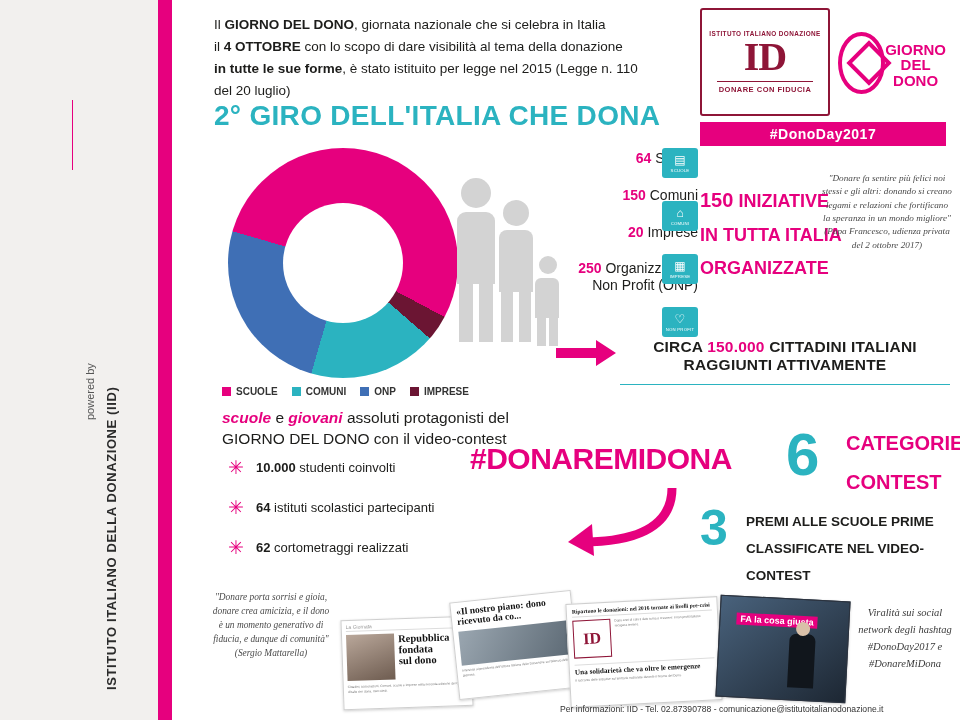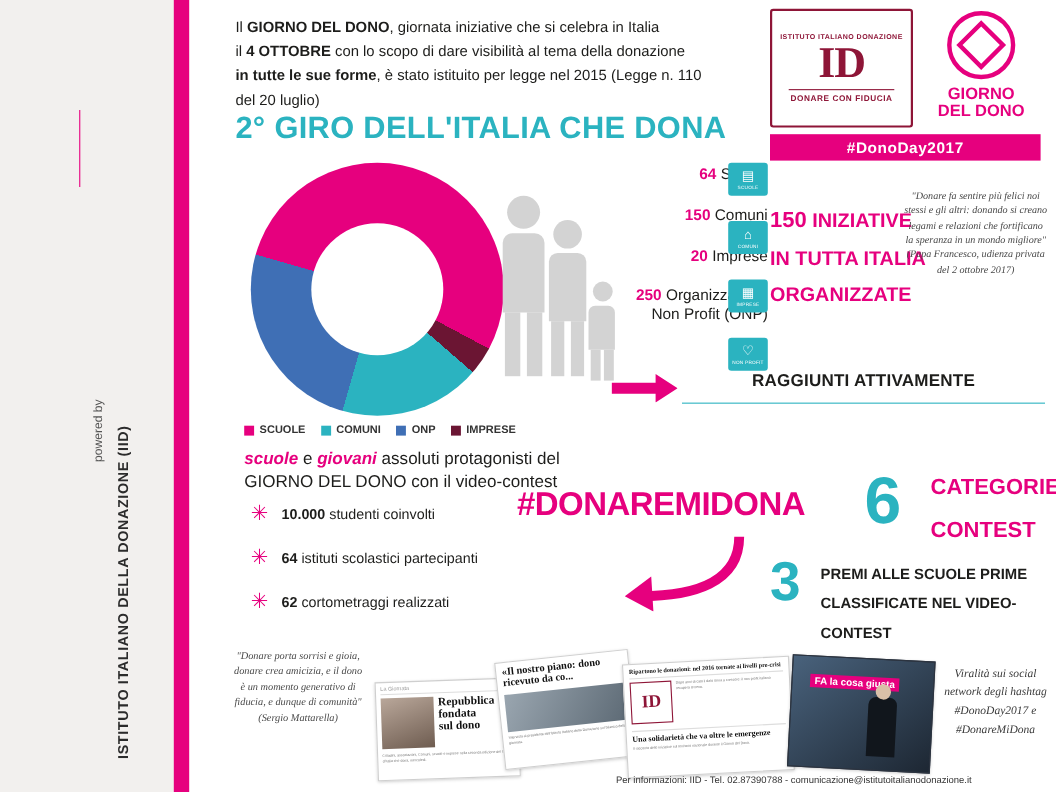--- a/index.html
+++ b/index.html
@@ -37,21 +37,21 @@
   .logo-id{
     width:130px;height:108px;border:2px solid #8e1537;border-radius:3px;
     display:flex;flex-direction:column;align-items:center;justify-content:center;
     background:#fff;color:#8e1537;box-sizing:border-box;
   }
   .logo-id .tiny{font-size:6.4px;letter-spacing:.4px;font-weight:bold;}
   .logo-id .big{font-size:40px;font-weight:bold;line-height:1;letter-spacing:-1px;font-family:"Liberation Serif",serif;}
   .logo-id .rule{width:96px;height:1px;background:#8e1537;margin:4px 0 3px;}
   .logo-id .mid{font-size:7.5px;letter-spacing:.5px;font-weight:bold;}
   .logo-gd{
-    width:108px;height:108px;display:flex;flex-direction:column;align-items:center;justify-content:flex-start;
+    width:108px;height:108px;display:flex;align-items:center;justify-content:flex-start;
   }
   .gd-mark{width:54px;height:54px;border:4px solid #e6007e;border-radius:50%;position:relative;margin-top:2px;}
   .gd-mark:after{content:"";position:absolute;left:11px;top:11px;width:24px;height:24px;border:4px solid #e6007e;transform:rotate(45deg);}
   .gd-text{margin-top:6px;text-align:center;color:#e6007e;font-size:15px;font-weight:bold;line-height:1.02;}
   .hashbar{
     margin-top:6px;width:246px;height:24px;background:#e6007e;color:#fff;
     display:flex;align-items:center;justify-content:center;font-size:14px;font-weight:bold;letter-spacing:.5px;
   }
 
   
@@ -149,21 +149,21 @@
   <div class="leftband">
 
     <div class="vline"></div>
     <div class="vpow">powered by</div>
     <div class="vsub">ISTITUTO ITALIANO DELLA DONAZIONE (IID)</div>
 
   </div>
   <div class="magenta-stripe"></div>
 
   <div class="intro">
-    <span>Il </span><b>GIORNO DEL DONO</b><span>, giornata iniziative che si celebra in Italia</span><br>
+    <span>Il </span><b>GIORNO DEL DONO</b><span>, giornata nazionale che si celebra in Italia</span><br>
     <span>il </span><b>4 OTTOBRE</b><span> con lo scopo di dare visibilità al tema della donazione</span><br>
     <b>in tutte le sue forme</b><span>, è stato istituito per legge nel 2015 (Legge n. 110</span><br>
     <span>del 20 luglio)</span>
   </div>
 
   <div class="logos">
     <div class="logo-row">
       <div class="logo-id">
         <div class="tiny">ISTITUTO ITALIANO DONAZIONE</div>
         <div class="big">ID</div>
@@ -253,20 +253,21 @@
     <div>ORGANIZZATE</div>
   </div>
 
   <div class="quote-papa">"Donare fa sentire più felici noi stessi e gli altri: donando si creano legami e relazioni che fortificano la speranza in un mondo migliore" (Papa Francesco, udienza privata del 2 ottobre 2017)</div>
 
   <svg class="arrow1" viewBox="0 0 60 26">
     <path d="M0 8 H40 V0 L60 13 L40 26 V18 H0 Z" fill="#e6007e"></path>
   </svg>
 
   <div class="citt">
+    <div class="l1"><span>CIRCA </span><span class="num">150.000</span><span> CITTADINI ITALIANI</span></div>
     <div class="l2">RAGGIUNTI ATTIVAMENTE</div>
     <div class="rule"></div>
   </div>
 
   <div class="scuolegiov">
     <span class="pink">scuole</span><span> e </span><span class="pink">giovani</span><span> assoluti protagonisti del</span><br>
     <span>GIORNO DEL DONO con il video-contest</span>
   </div>
 
   <div class="bullets">

